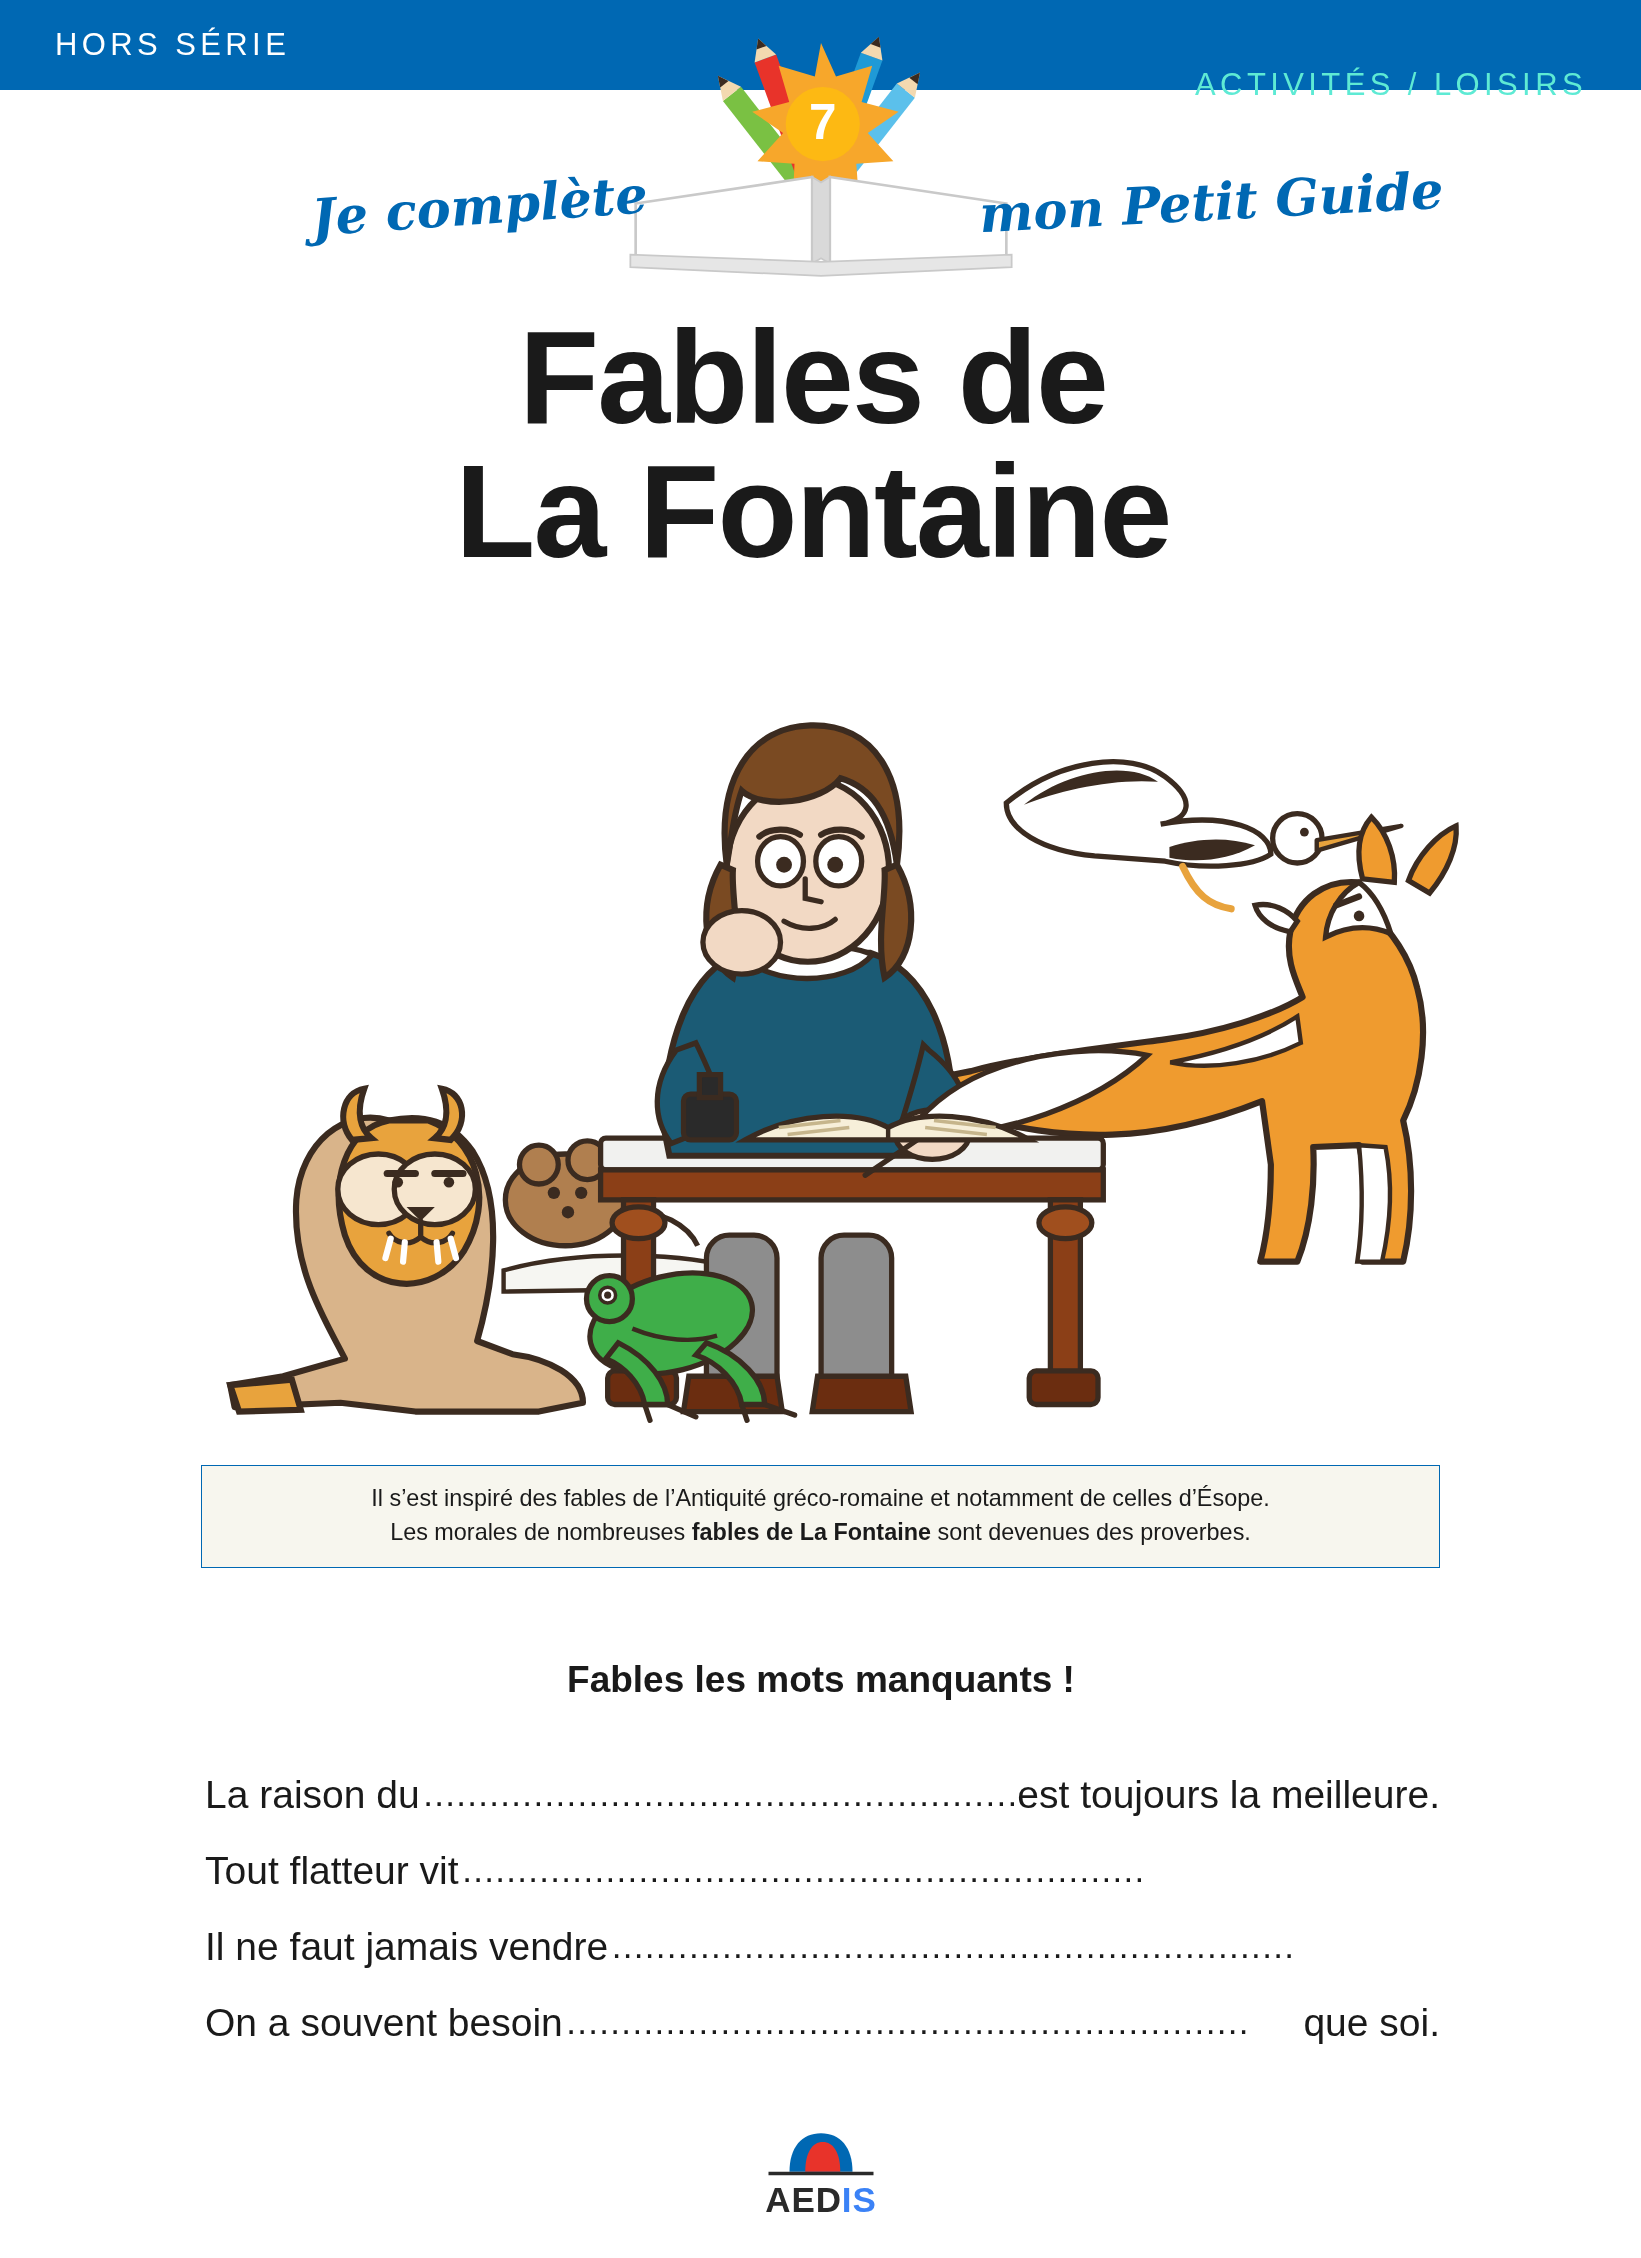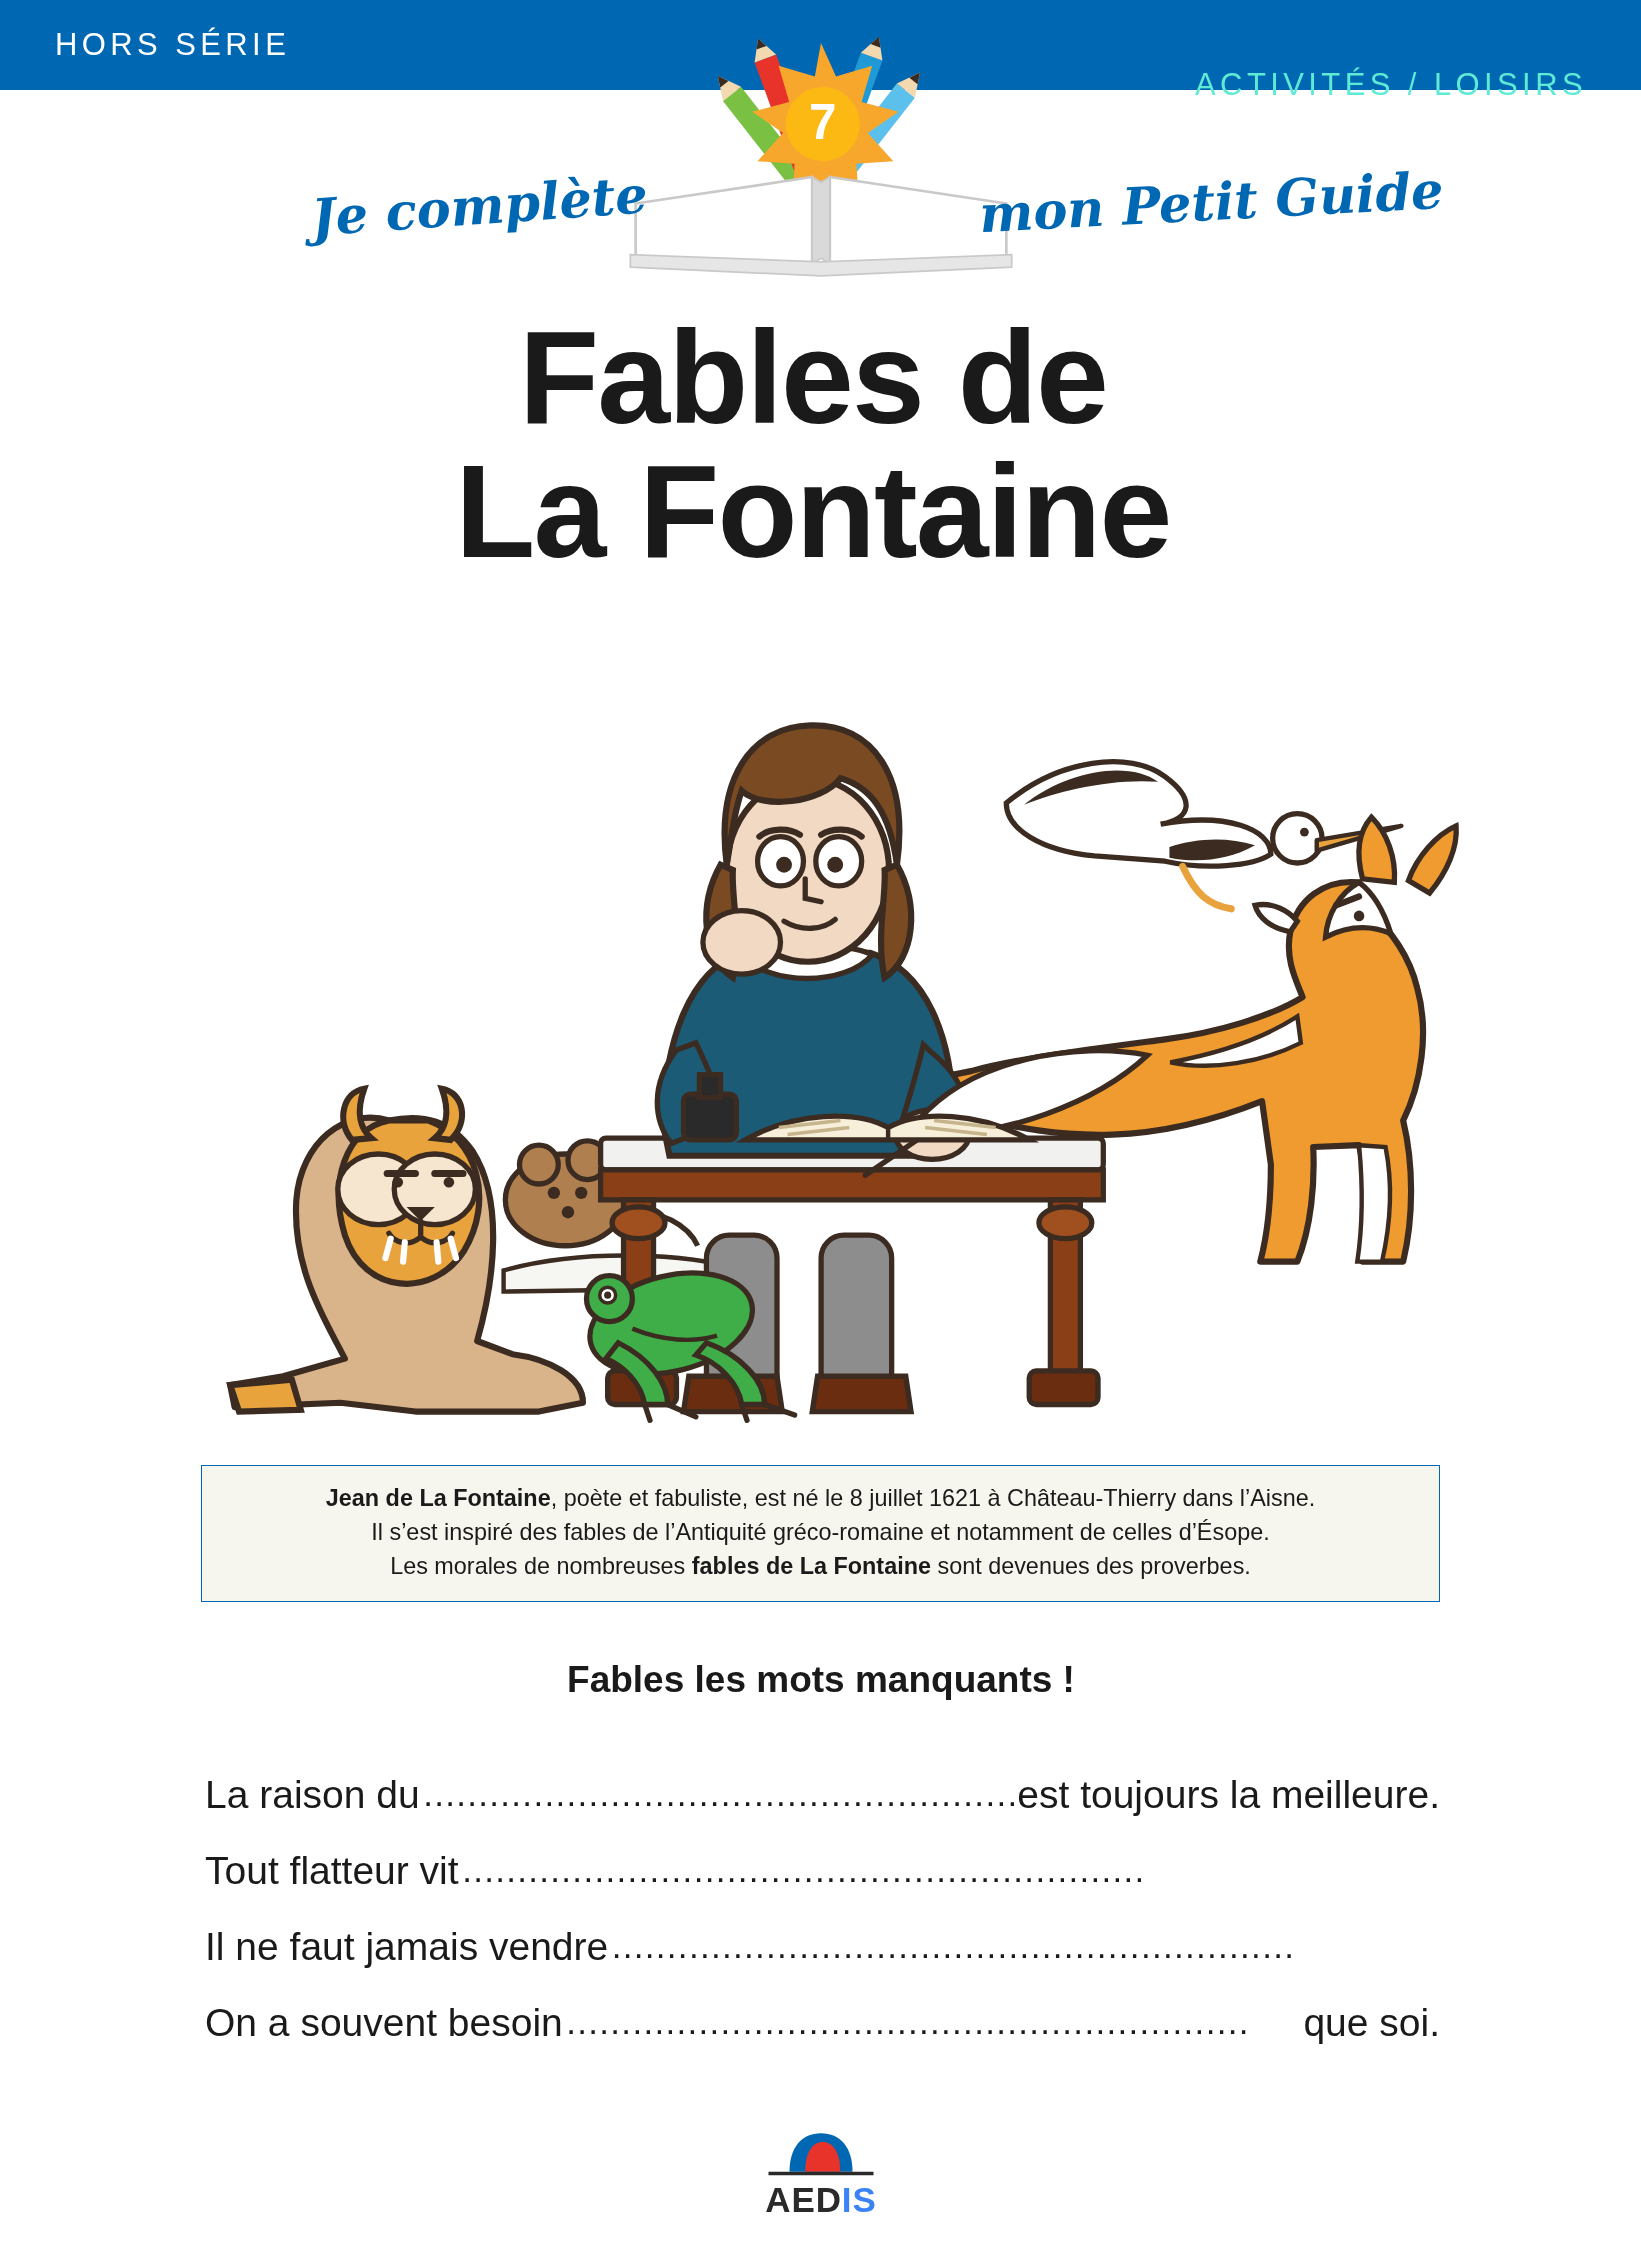--- a/index.html
+++ b/index.html
@@ -342,23 +342,20 @@
       <circle cx="548" cy="668" r="4" fill="#3b2b20"></circle>
       <path d="M576 706 C610 720 646 722 672 714" stroke="#3b2b20" stroke-width="5" fill="none"></path>
       <path d="M660 722 C700 736 726 766 726 792 L700 792 C696 766 672 744 648 736 Z" fill="#3fae49" stroke="#3b2b20" stroke-width="6"></path>
       <path d="M560 722 C596 740 616 768 616 792 L590 792 C586 768 566 748 546 740 Z" fill="#3fae49" stroke="#3b2b20" stroke-width="6"></path>
       <path d="M726 792 L760 804 M700 792 L706 810 M616 792 L648 806 M590 792 L596 810" stroke="#3b2b20" stroke-width="6" stroke-linecap="round"></path>
     </g>
   </svg>
 </div>
 
 <div class="infobox">
-  <div>
-    <b>Jean de La Fontaine</b><span>, poète et fabuliste, est né le 8 juillet 1621 à Château-Thierry dans l’Aisne.</span>
-  </div>
   <div>Il s’est inspiré des fables de l’Antiquité gréco-romaine et notamment de celles d’Ésope.</div>
   <div>
     <span>Les morales de nombreuses </span><b>fables de La Fontaine</b><span> sont devenues des proverbes.</span>
   </div>
 </div>
 
 <div class="instruction">Fables les mots manquants !</div>
 
 <div class="exercises">
   <div class="ex-line">

